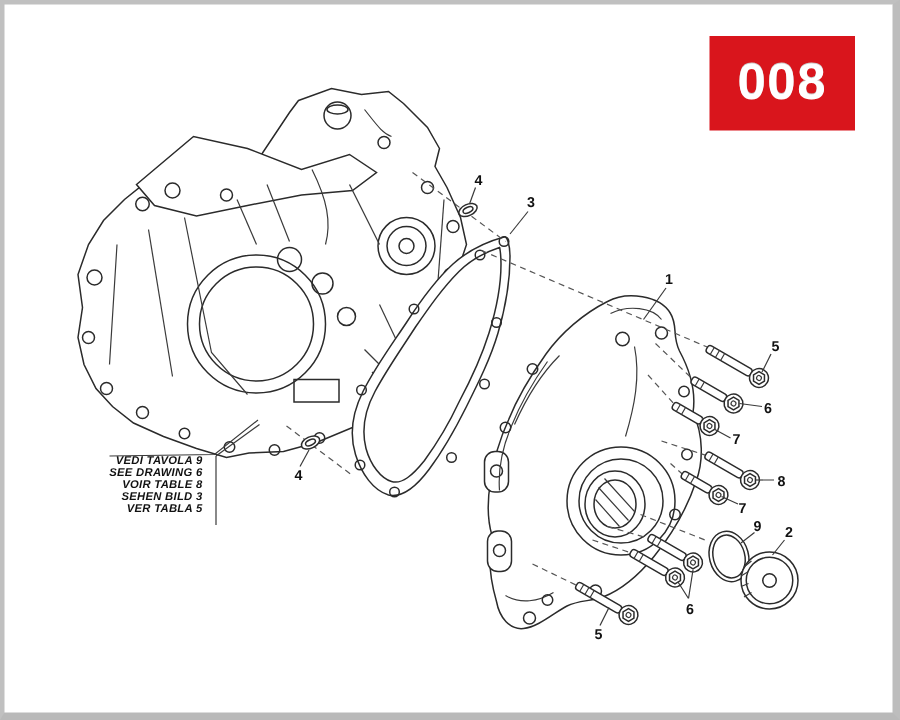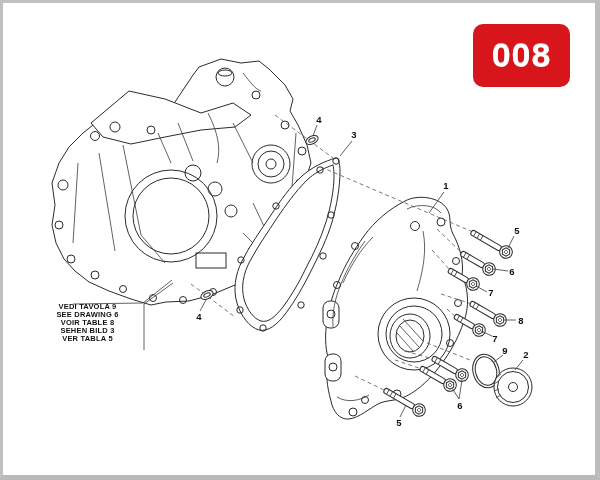--- a/index.html
+++ b/index.html
@@ -8,26 +8,26 @@
     background:#ffffff;overflow:hidden;
     border-top:3px solid #c0c0c0;border-left:3px solid #c0c0c0;
     border-right:5px solid #bdbdbd;border-bottom:5px solid #b9b9b9;
     font-family:"Liberation Sans", sans-serif;
   }
   .badge{
     position:absolute;left:470px;top:21px;width:97px;height:63px;
     background:#d9151c;display:flex;align-items:center;justify-content:center;
     color:#ffffff;font-size:34px;font-weight:bold;letter-spacing:1px;
     text-shadow:0 -1px 0 #c9c9c9;
-    border-radius:10px;
   }
   .notebox{
     position:absolute;left:37px;top:300px;width:95px;
-    text-align:center;font-size:7.5px;line-height:8px;font-weight:bold;color:#111;
+    text-align:right;font-size:7.5px;line-height:8px;font-weight:bold;color:#111;
     letter-spacing:0.2px;
+    font-style:italic;
   }
   svg{position:absolute;left:0;top:0;}
   .ln{stroke:#2b2b2b;stroke-width:1;fill:none;}
   .fw{stroke:#2b2b2b;stroke-width:1;fill:#ffffff;}
   .thin{stroke:#3a3a3a;stroke-width:0.8;fill:none;}
   .dash{stroke:#555;stroke-width:0.8;fill:none;stroke-dasharray:4 3;}
   .num{font-family:"Liberation Sans",sans-serif;font-size:9.5px;font-weight:bold;fill:#111;}
 </style>
 </head>
 <body>

